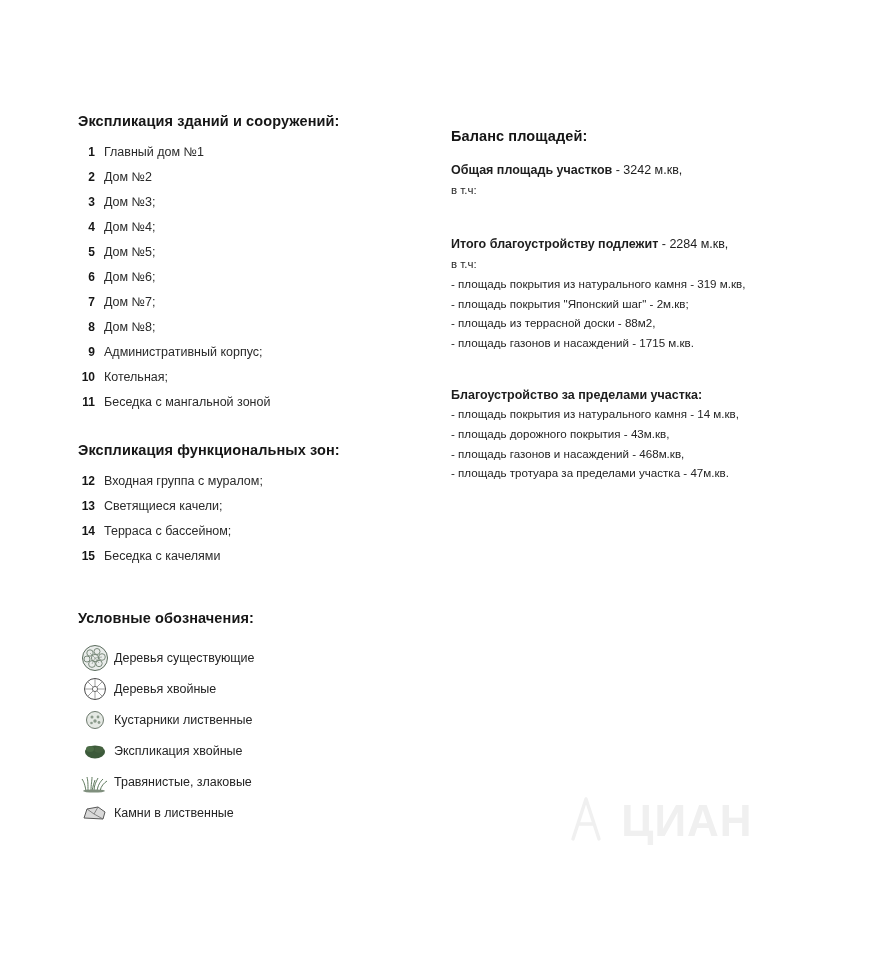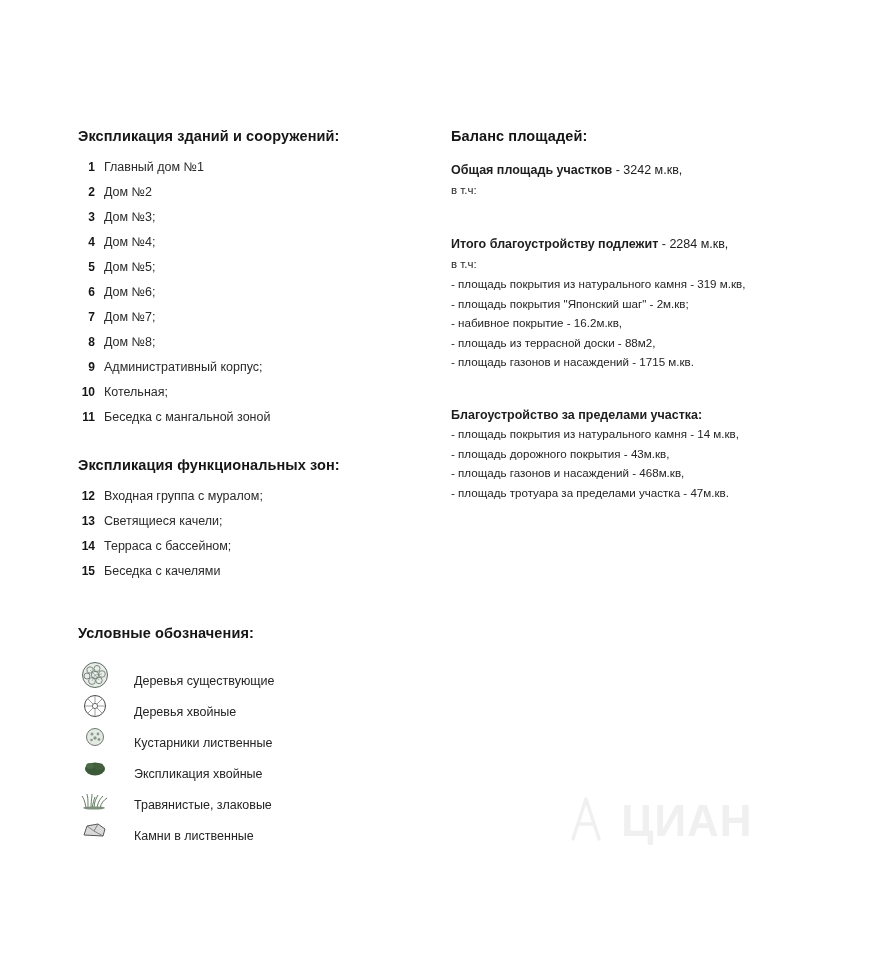--- a/index.html
+++ b/index.html
@@ -18,21 +18,21 @@
   .page {
     position: relative;
     width: 872px;
     height: 960px;
   }
 
   
   .col-left {
     position: absolute;
     left: 78px;
-    top: 128px;
+    top: 113px;
     width: 360px;
   }
   .col-right {
     position: absolute;
     left: 451px;
     top: 128px;
     width: 410px;
   }
 
   h2.sec-title {
@@ -74,23 +74,22 @@
     color: #2a2a2a;
     font-size: 12.5px;
   }
 
   
   .legend {
     margin-top: 14px;
   }
   .legend-row {
     display: flex;
-    align-items: flex-end;
+    align-items: center;
     height: 31px;
-    gap: 20px;
   }
   .legend-sym {
     width: 34px;
     min-width: 34px;
     height: 26px;
     display: flex;
     align-items: center;
     justify-content: center;
   }
   .legend-label {
@@ -356,21 +355,20 @@
     <div class="blk">
       <p class="lead">
         <b>Итого благоустройству подлежит</b>
         <span>- 2284 м.кв,</span>
       </p>
       <p class="small-note">в т.ч:</p>
 
       <ul class="dashlist">
         <li>- площадь покрытия из натурального камня - 319 м.кв,</li>
         <li>- площадь покрытия "Японский шаг" - 2м.кв;</li>
-        <li>- набивное покрытие - 16.2м.кв,</li>
         <li>- площадь из террасной доски - 88м2,</li>
         <li>- площадь газонов и насаждений - 1715 м.кв.</li>
       </ul>
     </div>
 
     <div class="gap-22"></div>
 
     <div class="blk">
       <p class="sub-head">Благоустройство за пределами участка:</p>
       <ul class="dashlist">

